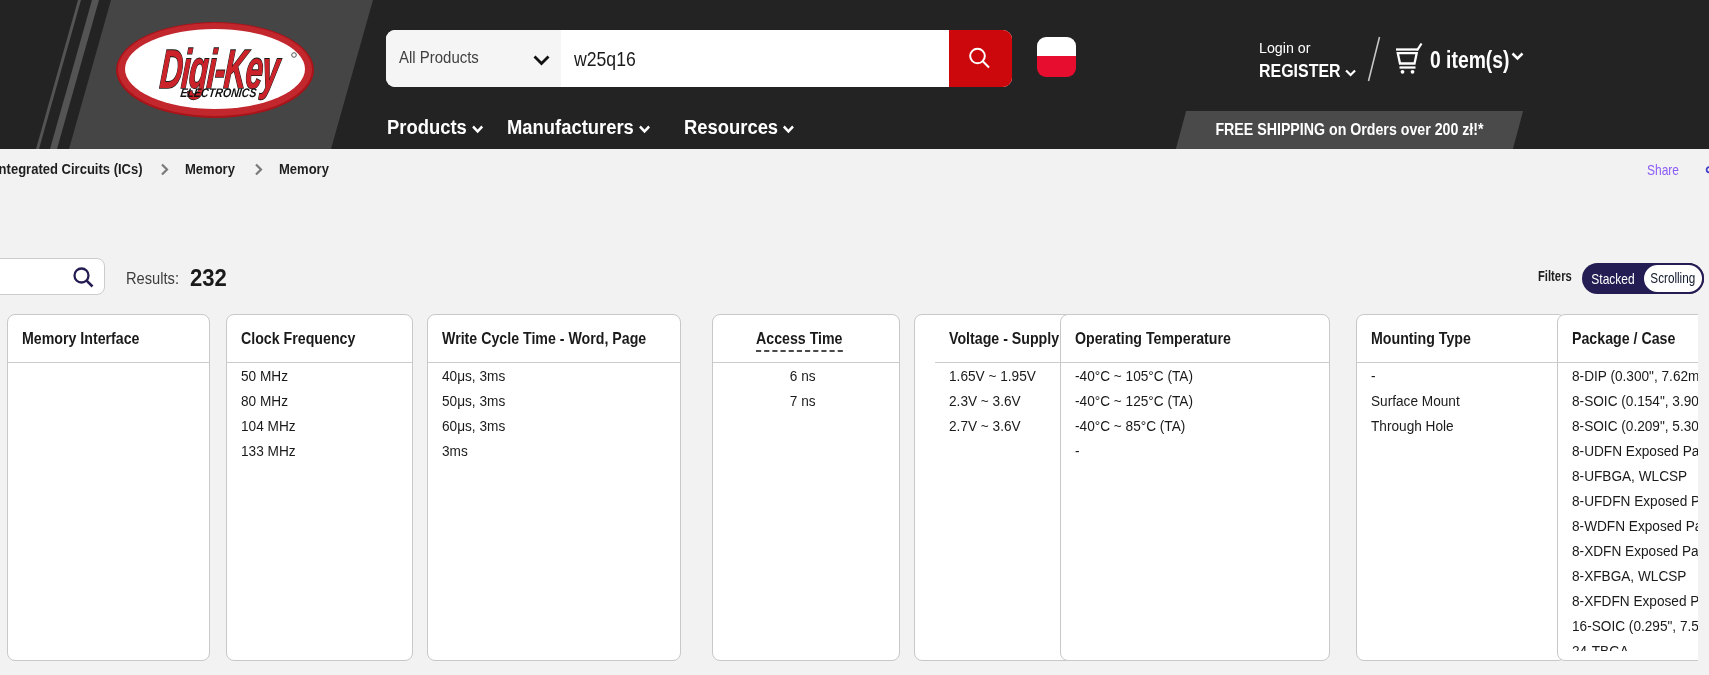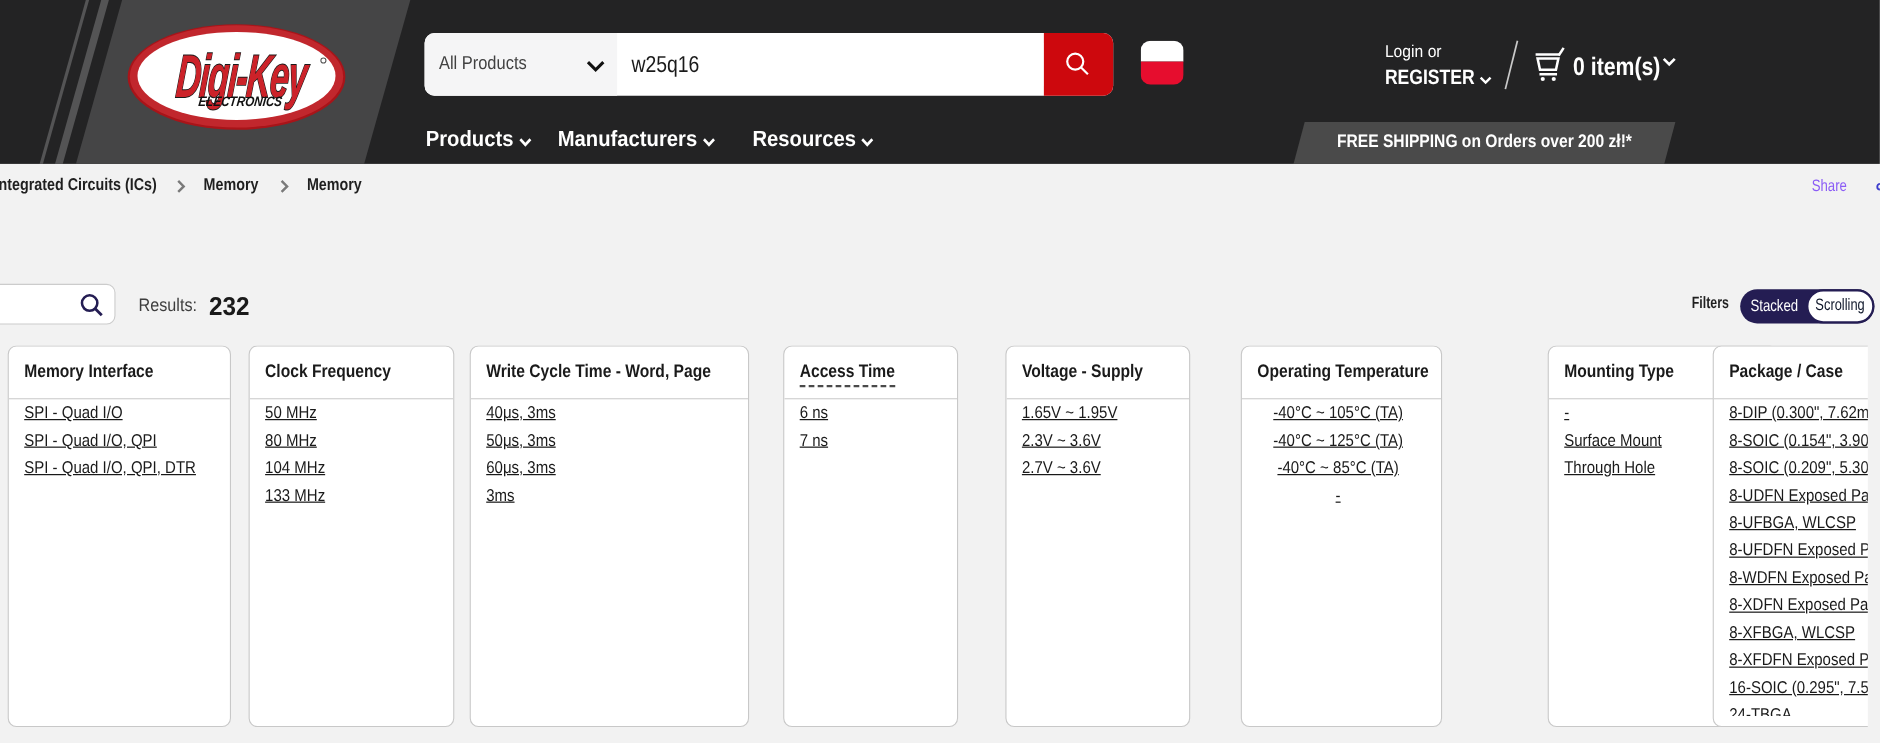--- a/index.html
+++ b/index.html
@@ -59,21 +59,21 @@
 #results { position:absolute; left:126px; top:269px; font-size:16.5px; color:#3d3d3d; transform:scaleX(0.89); transform-origin:0 50%; }
 #resnum { position:absolute; left:190px; top:265px; font-size:23.5px; font-weight:bold; color:#1a1a1a; transform:scaleX(0.94); transform-origin:0 50%; }
 #filters { position:absolute; left:1538px; top:267px; font-size:15px; font-weight:bold; color:#1f1f1f; transform:scaleX(0.75); transform-origin:0 50%; }
 #toggle { position:absolute; left:1582px; top:263px; width:122px; height:31px; background:#241d53; border-radius:16px; }
 #toggle .stacked { position:absolute; left:0; top:0; width:62px; height:31px; color:#fff; font-size:15px; text-align:center; line-height:31px; transform:scaleX(0.8); transform-origin:50% 50%; }
 #toggle .scrolling { position:absolute; right:0; top:0; width:62px; height:31px; background:#fff; border:2.5px solid #241d53; border-radius:16px; color:#0f172a; font-size:15px; text-align:center; line-height:26px; }
 #toggle .scrolling span { display:inline-block; transform:scaleX(0.78); transform-origin:50% 50%; }
 
 
 #cards { position:absolute; left:0; top:314px; width:1698px; height:348px; overflow:hidden; }
-.card { position:absolute; top:0; height:347px; background:#fff; border:1px solid #c8c8c8; border-radius:8px; overflow:hidden;text-decoration:underline; }
+.card { position:absolute; top:0; height:347px; background:#fff; border:1px solid #c8c8c8; border-radius:8px; overflow:hidden; }
 .card h3 { font-size:16.5px; color:#1a1a1a; padding:14px 14px 0 14px; height:47px; white-space:nowrap; }
 .card h3 .t { font-weight:bold; display:inline-block; transform:scaleX(0.86); transform-origin:0 50%; }
 .card .dashed { border-bottom:2px dashed #4a4a4a; padding-bottom:2px; }
 .card .sepline { border-top:1px solid #ccc; }
 .card ul { list-style:none; padding:0 0 0 14px; }
 .card li { font-size:15.5px; color:#1a1a1a; line-height:25px; white-space:nowrap; transform:scaleX(0.88); transform-origin:0 50%; }
 </style>
 </head>
 <body>
 
@@ -194,25 +194,20 @@
 <div id="filters">Filters</div>
 <div id="toggle">
   <div class="stacked">Stacked</div>
   <div class="scrolling"><span>Scrolling</span></div>
 </div>
 
 <div id="cards">
   <div class="card" style="left:7px; width:203px;">
     <h3><span class="t">Memory Interface</span></h3>
     <div class="sepline"></div>
-    <ul>
-        <li>SPI - Quad I/O</li>
-        <li>SPI - Quad I/O, QPI</li>
-        <li>SPI - Quad I/O, QPI, DTR</li>
-      </ul>
   </div>
   <div class="card" style="left:226px; width:187px;">
     <h3><span class="t">Clock Frequency</span></h3>
     <div class="sepline"></div>
     <ul>
         <li>50 MHz</li>
         <li>80 MHz</li>
         <li>104 MHz</li>
         <li>133 MHz</li>
       </ul>
@@ -220,48 +215,48 @@
   <div class="card" style="left:427px; width:254px;">
     <h3><span class="t">Write Cycle Time - Word, Page</span></h3>
     <div class="sepline"></div>
     <ul>
         <li>40μs, 3ms</li>
         <li>50μs, 3ms</li>
         <li>60μs, 3ms</li>
         <li>3ms</li>
       </ul>
   </div>
-  <div class="card" style="left:712px; width:159px;">
+  <div class="card" style="left:712px; width:188px;text-align:center;">
     <h3><span class="t dashed">Access Time</span></h3>
     <div class="sepline"></div>
     <ul>
         <li>6 ns</li>
         <li>7 ns</li>
       </ul>
   </div>
-  <div class="card" style="left:914px; width:168px;">
+  <div class="card" style="left:914px; width:168px;padding-left:20px;">
     <h3><span class="t">Voltage - Supply</span></h3>
     <div class="sepline"></div>
     <ul>
         <li>1.65V ~ 1.95V</li>
         <li>2.3V ~ 3.6V</li>
         <li>2.7V ~ 3.6V</li>
       </ul>
   </div>
-  <div class="card" style="left:1128px; width:183px;text-align:center;">
+  <div class="card" style="left:1060px; width:270px;">
     <h3><span class="t">Operating Temperature</span></h3>
     <div class="sepline"></div>
     <ul>
         <li>-40°C ~ 105°C (TA)</li>
         <li>-40°C ~ 125°C (TA)</li>
         <li>-40°C ~ 85°C (TA)</li>
         <li>-</li>
       </ul>
   </div>
-  <div class="card" style="left:1407px; width:210px;">
+  <div class="card" style="left:1356px; width:210px;">
     <h3><span class="t">Mounting Type</span></h3>
     <div class="sepline"></div>
     <ul>
         <li>-</li>
         <li>Surface Mount</li>
         <li>Through Hole</li>
       </ul>
   </div>
   <div class="card" style="left:1557px; width:280px;">
     <h3><span class="t">Package / Case</span></h3>

